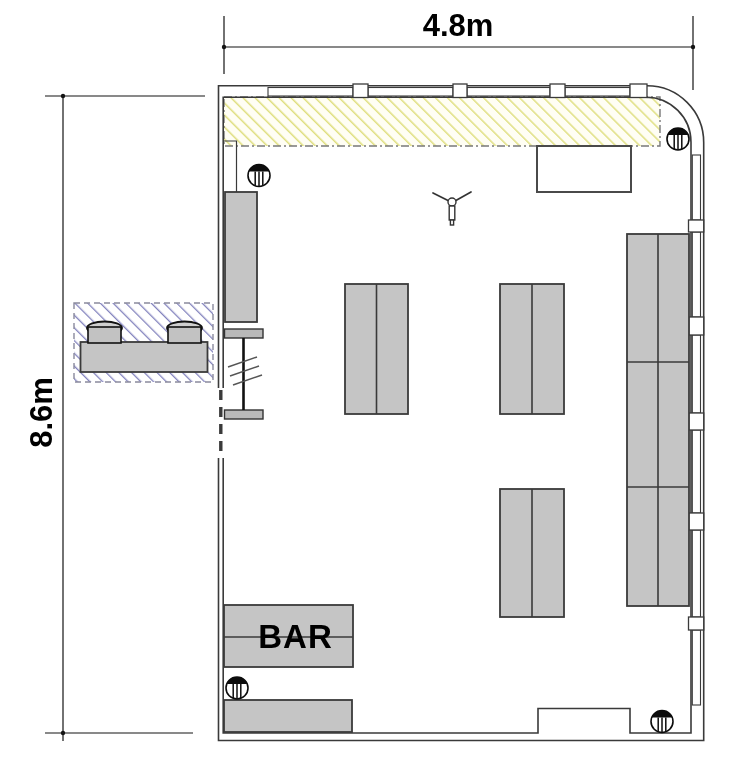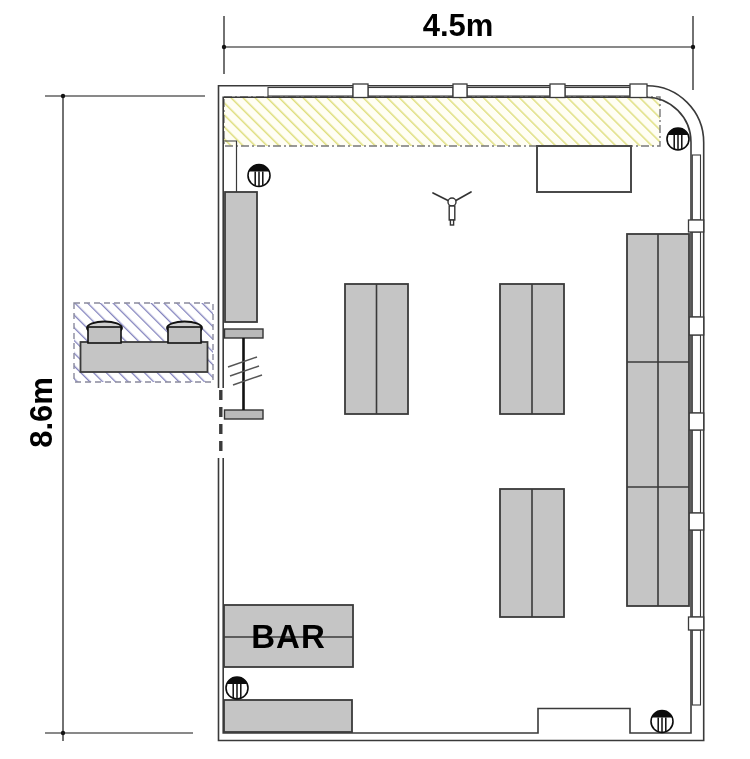--- a/index.html
+++ b/index.html
@@ -4,21 +4,21 @@
 <style>
   html,body{margin:0;padding:0;background:#fff;}
   .stage{
     position:relative;width:750px;height:759px;background:#fff;overflow:hidden;
     font-family:"Liberation Sans",sans-serif;
   }
   .stage svg{position:absolute;left:0;top:0;}
   .lbl{position:absolute;font-weight:bold;color:var(--label-text,#000);line-height:1;white-space:nowrap;}
   .lbl-width{left:398px;top:10px;width:120px;text-align:center;font-size:31px;}
   .lbl-height{left:-39px;top:392px;width:160px;height:41px;line-height:41px;text-align:center;font-size:31px;transform:rotate(-90deg);}
-  .lbl-bar{left:224px;top:620px;width:129px;text-align:center;font-size:33px;letter-spacing:1px;}
+  .lbl-bar{left:224px;top:620px;width:129px;text-align:center;font-size:33px;letter-spacing:1px;padding-left:7px;}
 
   
   .wall{stroke:var(--wall-line,#3a3a3a);stroke-width:1.6;fill:none;}
   .wall-thin{stroke:var(--wall-line,#3a3a3a);stroke-width:1.2;fill:none;}
   .dashwall{stroke:var(--wall-line,#3a3a3a);stroke-width:3.4;fill:none;stroke-dasharray:10 7;}
   .win{fill:var(--window-fill,#fff);stroke:var(--wall-line,#3a3a3a);stroke-width:1.1;}
   .mul{fill:var(--window-fill,#fff);stroke:var(--wall-line,#3a3a3a);stroke-width:1.3;}
   .furn{fill:var(--furniture-fill,#c5c5c5);stroke:var(--furniture-stroke,#3a3a3a);stroke-width:1.8;}
   .furnline{stroke:var(--furniture-stroke,#3a3a3a);stroke-width:1.6;fill:none;}
   .whitebox{fill:#fff;stroke:#4a4a4a;stroke-width:2;}
@@ -185,17 +185,17 @@
   </g>
   <g>
     <line class="dim" x1="63" y1="96" x2="63" y2="741"></line>
     <line class="dim" x1="45" y1="96" x2="205" y2="96"></line>
     <line class="dim" x1="45" y1="733" x2="193" y2="733"></line>
     <circle class="dimdot" cx="63" cy="96" r="2.2"></circle>
     <circle class="dimdot" cx="63" cy="733" r="2.2"></circle>
   </g>
 </svg>
 
-<div class="lbl lbl-width">4.5m</div>
+<div class="lbl lbl-width">4.8m</div>
 <div class="lbl lbl-height">8.6m</div>
 <div class="lbl lbl-bar">BAR</div>
 
 </div>
 
 </body></html>

